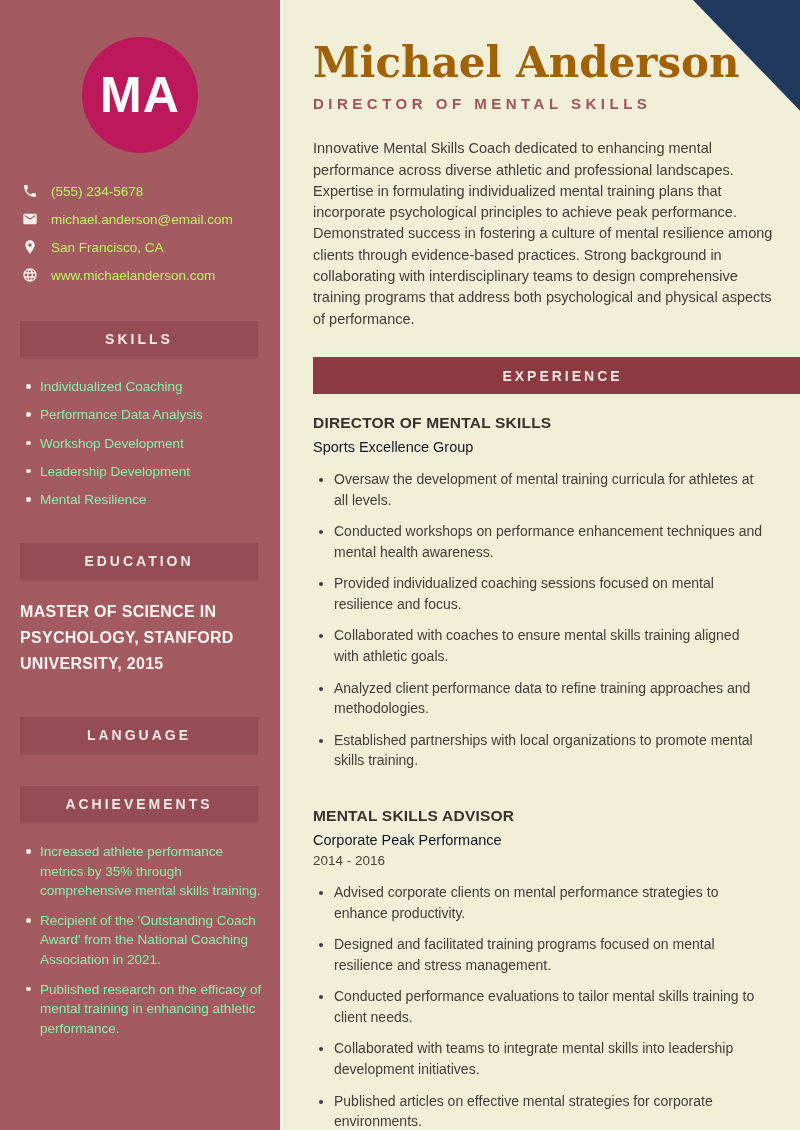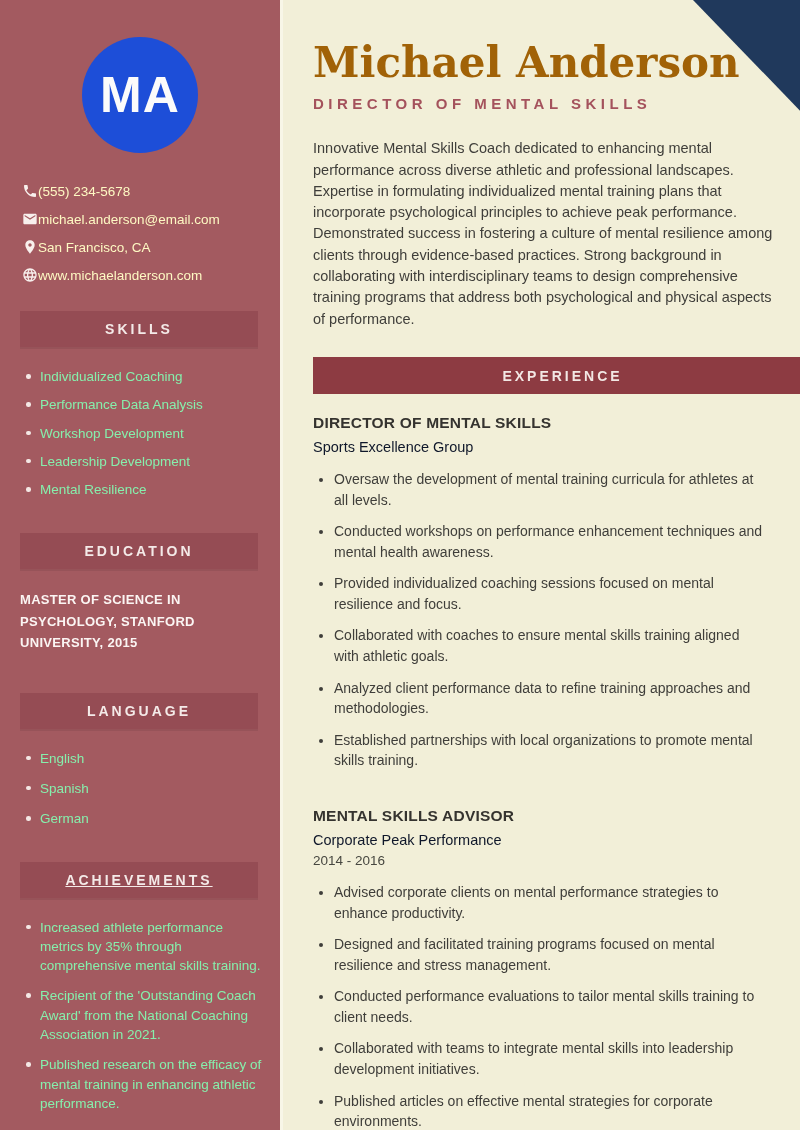--- a/index.html
+++ b/index.html
@@ -2,41 +2,41 @@
 <html><head>
 <meta charset="utf-8">
 <style>
   * { margin:0; padding:0; box-sizing:border-box; }
   html,body { width:800px; height:1130px; }
   body { font-family:"Liberation Sans", sans-serif; overflow:hidden; background:#fff; }
   .page { position:relative; display:flex; width:800px; height:1130px; }
 
   
   .sidebar { width:280px; flex-shrink:0; background:#A35A60; color:#F6EDEA; }
-  .avatar { width:116px; height:116px; border-radius:50%; background:#1d4ed8;
+  .avatar { width:116px; height:116px; border-radius:50%; background:#be185d;
             margin:37px auto 0; display:flex; align-items:center; justify-content:center; }
   .avatar span { font-size:50px; font-weight:bold; color:#FBFBFB; letter-spacing:1px; }
   .contact { margin-top:30px; padding-left:22px; }
-  .contact-row { display:flex; align-items:center; margin-bottom:12px;
-                 font-size:13.5px; color:#fef9c3; }
+  .contact-row { display:flex; align-items:center; gap:13px; margin-bottom:12px;
+                 font-size:13.5px; color:#bef264; }
   .cicon { width:16px; height:16px; flex-shrink:0; display:flex; }
   .cicon svg { width:16px; height:16px; fill:#F8F0ED; }
-  .side-header { margin:28px 22px 0 20px; height:36px; background:#954C54;
+  .side-header { margin:38px 22px 0 20px; height:36px; background:#954C54;
                  display:flex; align-items:center; justify-content:center;
                  font-size:14px; font-weight:bold; letter-spacing:3px; color:#F4EAE8;
                  box-shadow:0 2px 0 rgba(0,0,0,0.07); }
   .side-list { list-style:none; margin:20px 16px 0 26px; }
   .side-list li { position:relative; padding-left:14px; font-size:13.5px; line-height:1.43;
                   margin-bottom:9px; color:#86efac; }
   .side-list li::before { content:""; position:absolute; left:0; top:7px; width:4.5px; height:4.5px;
                   border-radius:50%; background:#F4E8E5; }
   .side-list.spread li { margin-bottom:11px; }
-  .edu-text { margin:20px 22px 0 20px; font-size:13px; font-weight:bold; line-height:1.62;
+  .edu-text { margin:20px 22px 0 20px; font-size:16px; font-weight:bold; line-height:1.62;
               letter-spacing:0.3px; color:#FBF5F3; }
-  .mt-sm { margin-top:34px; } .mt-md { margin-top:40px; } .mt-lg { margin-top:33px;text-decoration:underline; }
+  .mt-sm { margin-top:34px; } .mt-md { margin-top:40px; } .mt-lg { margin-top:33px; }
 
   
   .main { flex:1; background:#F2EFD8; border-left:3px solid #F8F6E7;
           padding:0 27px 0 30px; position:relative; }
   .corner { position:absolute; top:0; right:0; width:146px; height:151px;
             background:#20395C; clip-path:polygon(0 0, 100% 0, 100% 100%); }
   h1.name { margin-top:40px; font-family:"DejaVu Serif", serif; font-weight:bold;
             font-size:42px; line-height:1.1; color:#a16207; position:relative; z-index:1; }
   .subtitle { margin-top:9px; font-size:15px; font-weight:bold; letter-spacing:4.5px;
               color:#A4525C; }
@@ -111,26 +111,20 @@
       </ul>
 
     <div class="side-header mt-sm">
       <span>EDUCATION</span>
     </div>
     <div class="edu-text">MASTER OF SCIENCE IN PSYCHOLOGY, STANFORD UNIVERSITY, 2015</div>
 
     <div class="side-header mt-md">
       <span>LANGUAGE</span>
     </div>
-    <ul class="side-list spread">
-
-    <li><span>English</span></li>
-        <li><span>Spanish</span></li>
-        <li><span>German</span></li>
-      </ul>
 
     <div class="side-header mt-lg">
       <span>ACHIEVEMENTS</span>
     </div>
     <ul class="side-list spread">
 
     <li><span>Increased athlete performance metrics by 35% through comprehensive mental skills training.</span></li>
         <li><span>Recipient of the 'Outstanding Coach Award' from the National Coaching Association in 2021.</span></li>
         <li><span>Published research on the efficacy of mental training in enhancing athletic performance.</span></li>
       </ul>

